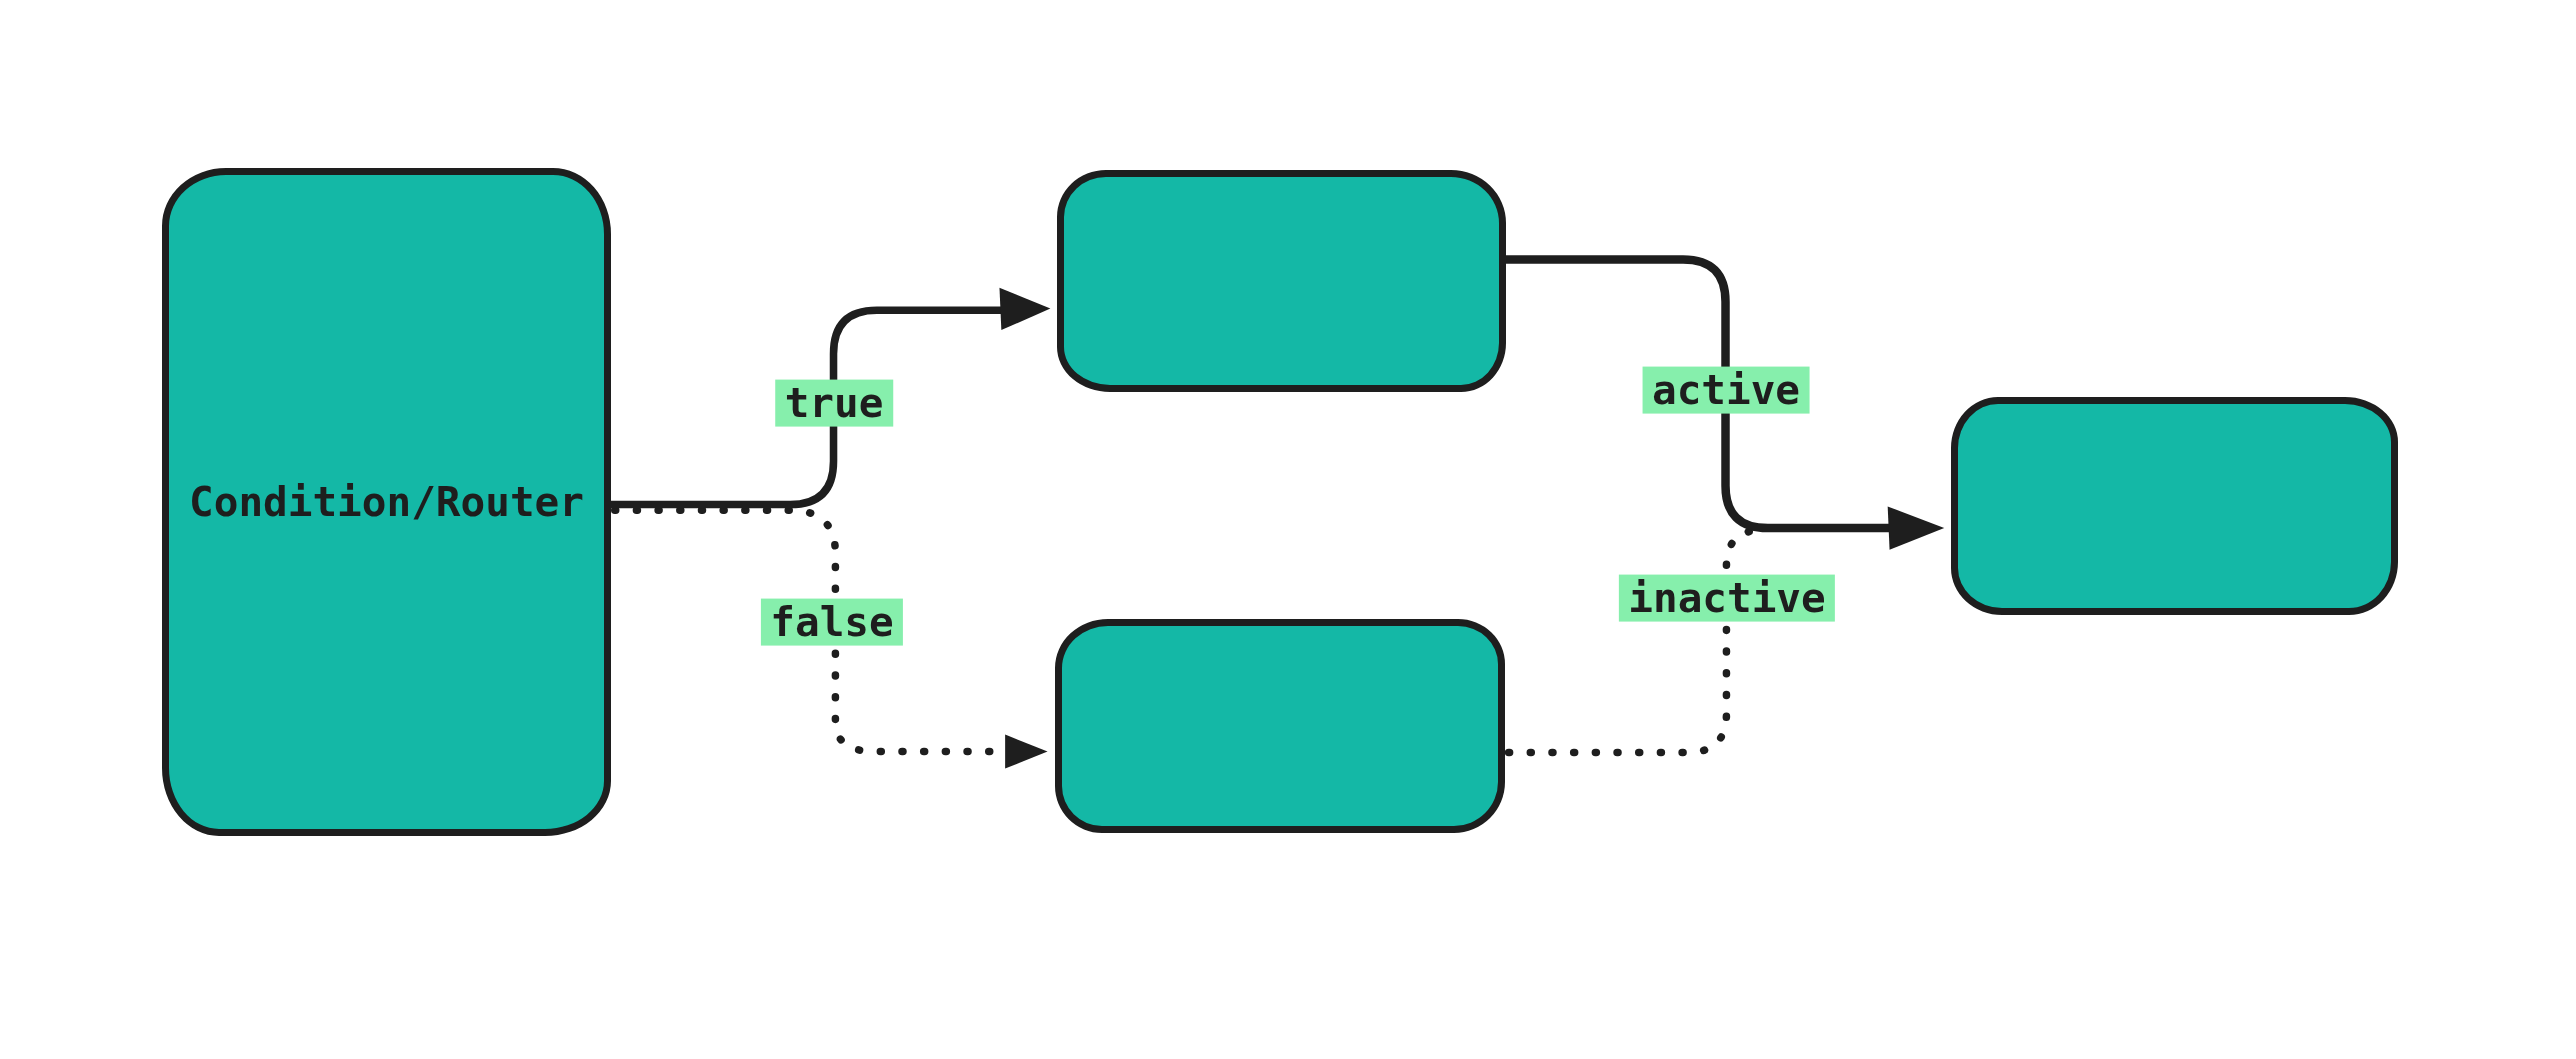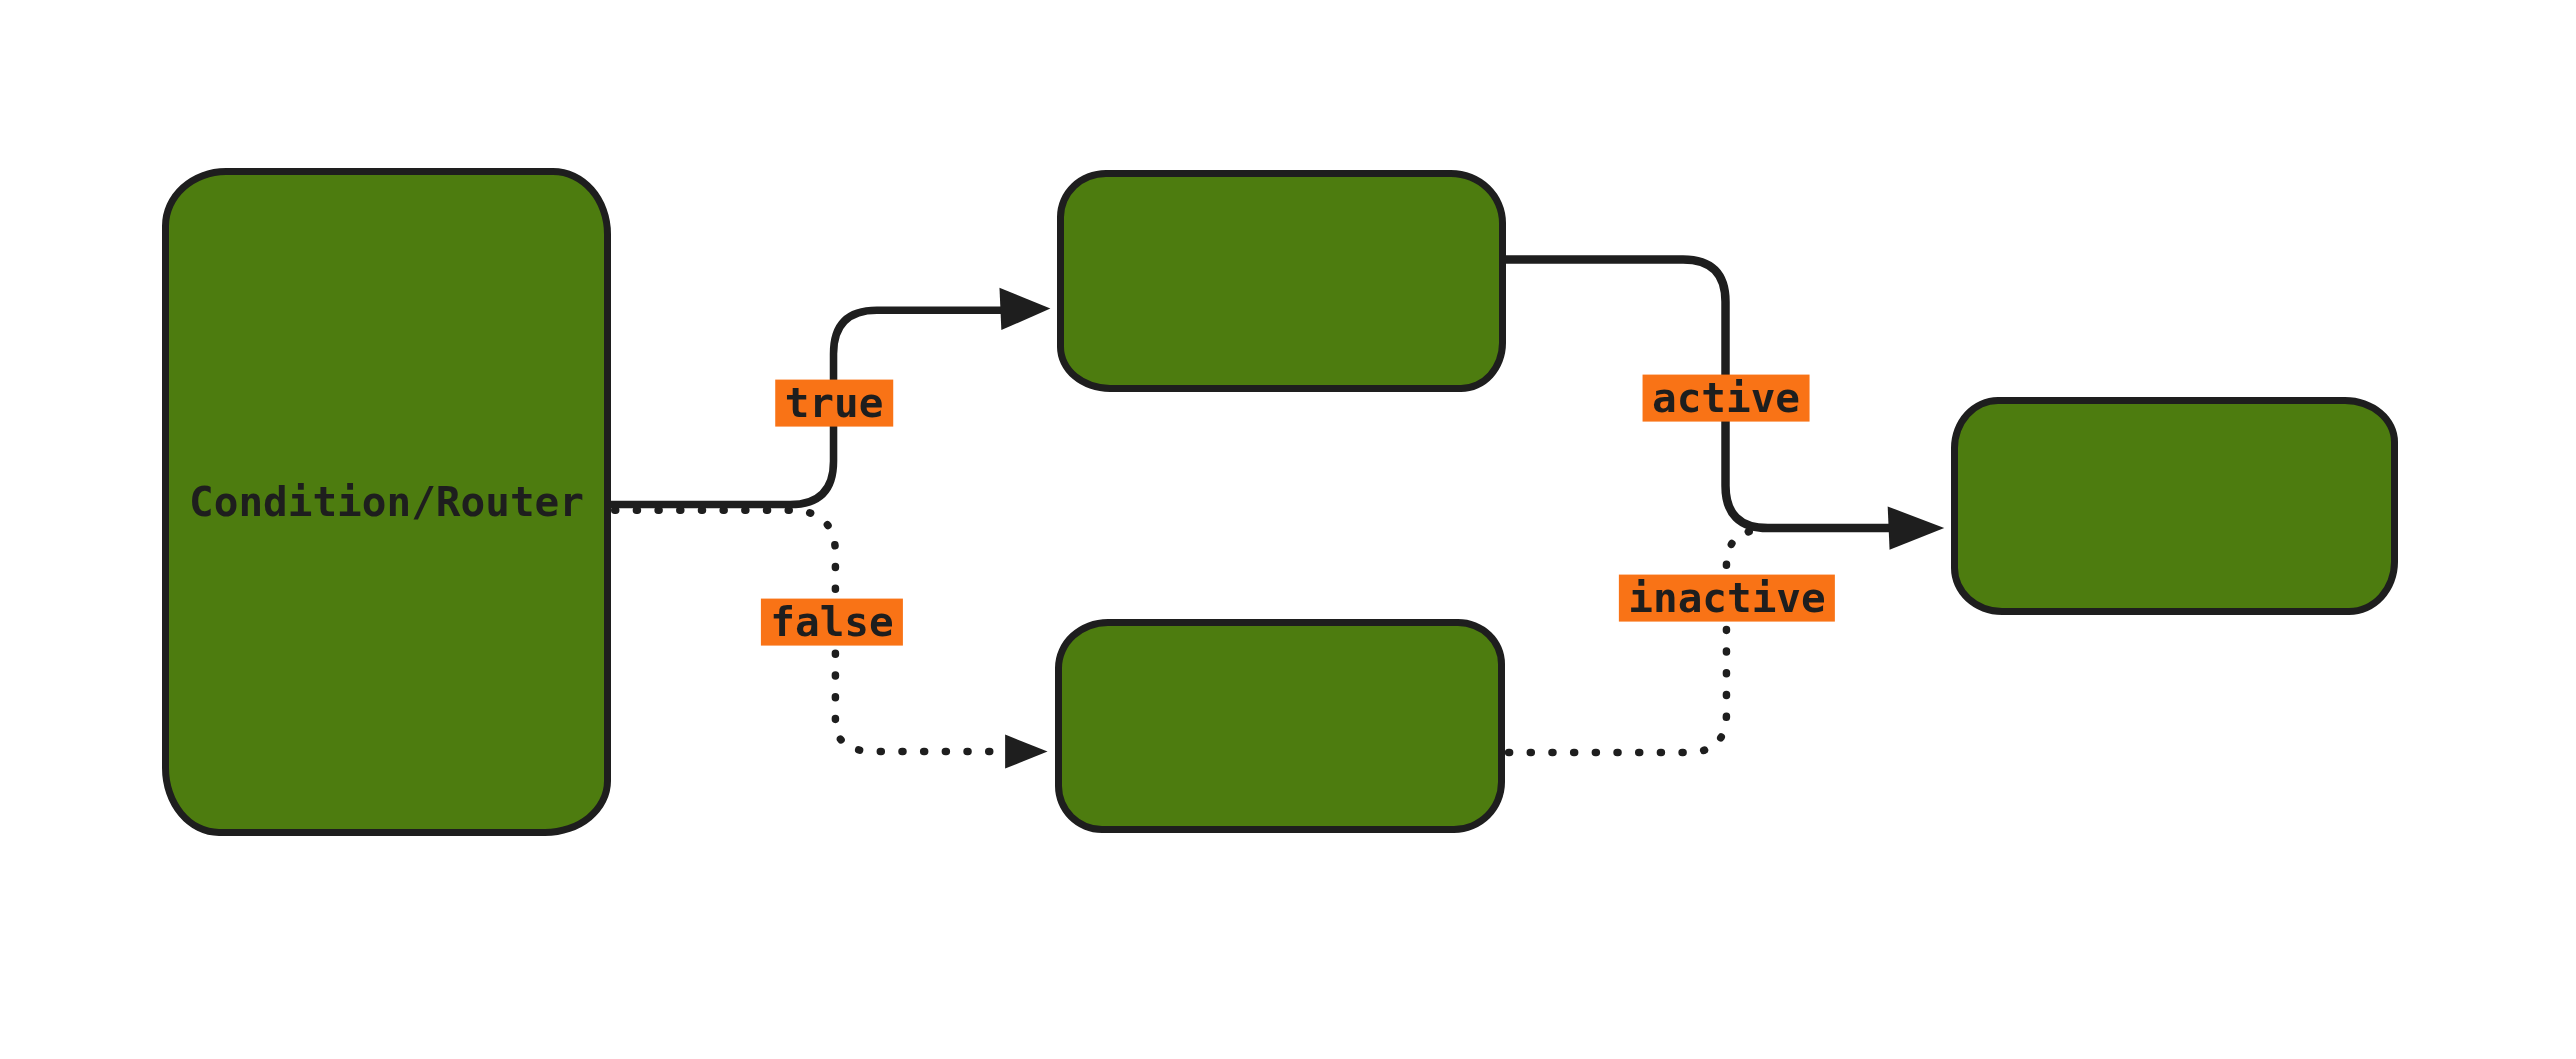--- a/index.html
+++ b/index.html
@@ -19,21 +19,21 @@
   .edges-svg {
     position: absolute;
     left: 0;
     top: 0;
     width: 2576px;
     height: 1060px;
   }
   .node {
     position: absolute;
     box-sizing: border-box;
-    background: #4d7c0f;
+    background: #14b8a6;
     border: 7.5px solid #1e1e1e;
     display: flex;
     align-items: center;
     justify-content: center;
   }
   .node-label {
     font-size: 41px;
     font-weight: bold;
     letter-spacing: 0px;
     white-space: nowrap;
@@ -62,30 +62,30 @@
   .node-result {
     left: 1951px;
     top: 397px;
     width: 447px;
     height: 218px;
     border-radius: 47px 53px 49px 51px / 51px 45px 53px 47px;
   }
   .edge-label {
     position: absolute;
     transform: translate(-50%, -50%);
-    background: #f97316;
+    background: #86efac;
     padding: 1.9px 9.4px;
     font-size: 41px;
     font-weight: bold;
     line-height: 1.05;
     white-space: nowrap;
   }
   .edge-label-true     { left: 834px;  top: 403px; }
   .edge-label-false    { left: 832px;  top: 622px; text-align: right; }
-  .edge-label-active   { left: 1726px; top: 390px; margin-top: 8px; }
+  .edge-label-active   { left: 1726px; top: 390px; }
   .edge-label-inactive { left: 1727px; top: 598px; }
 </style>
 </head>
 <body>
 
 <div class="canvas">
 
   <svg class="edges-svg" viewBox="0 0 2732 1124" fill="none" xmlns="http://www.w3.org/2000/svg">
 
     <path d="M 652 541 L 838 541 Q 886 541 886 587 L 886 765 Q 886 797 928 797 L 1062 797" stroke-width="8" stroke-linecap="round" stroke-dasharray="1 22" stroke="#1e1e1e"></path>

